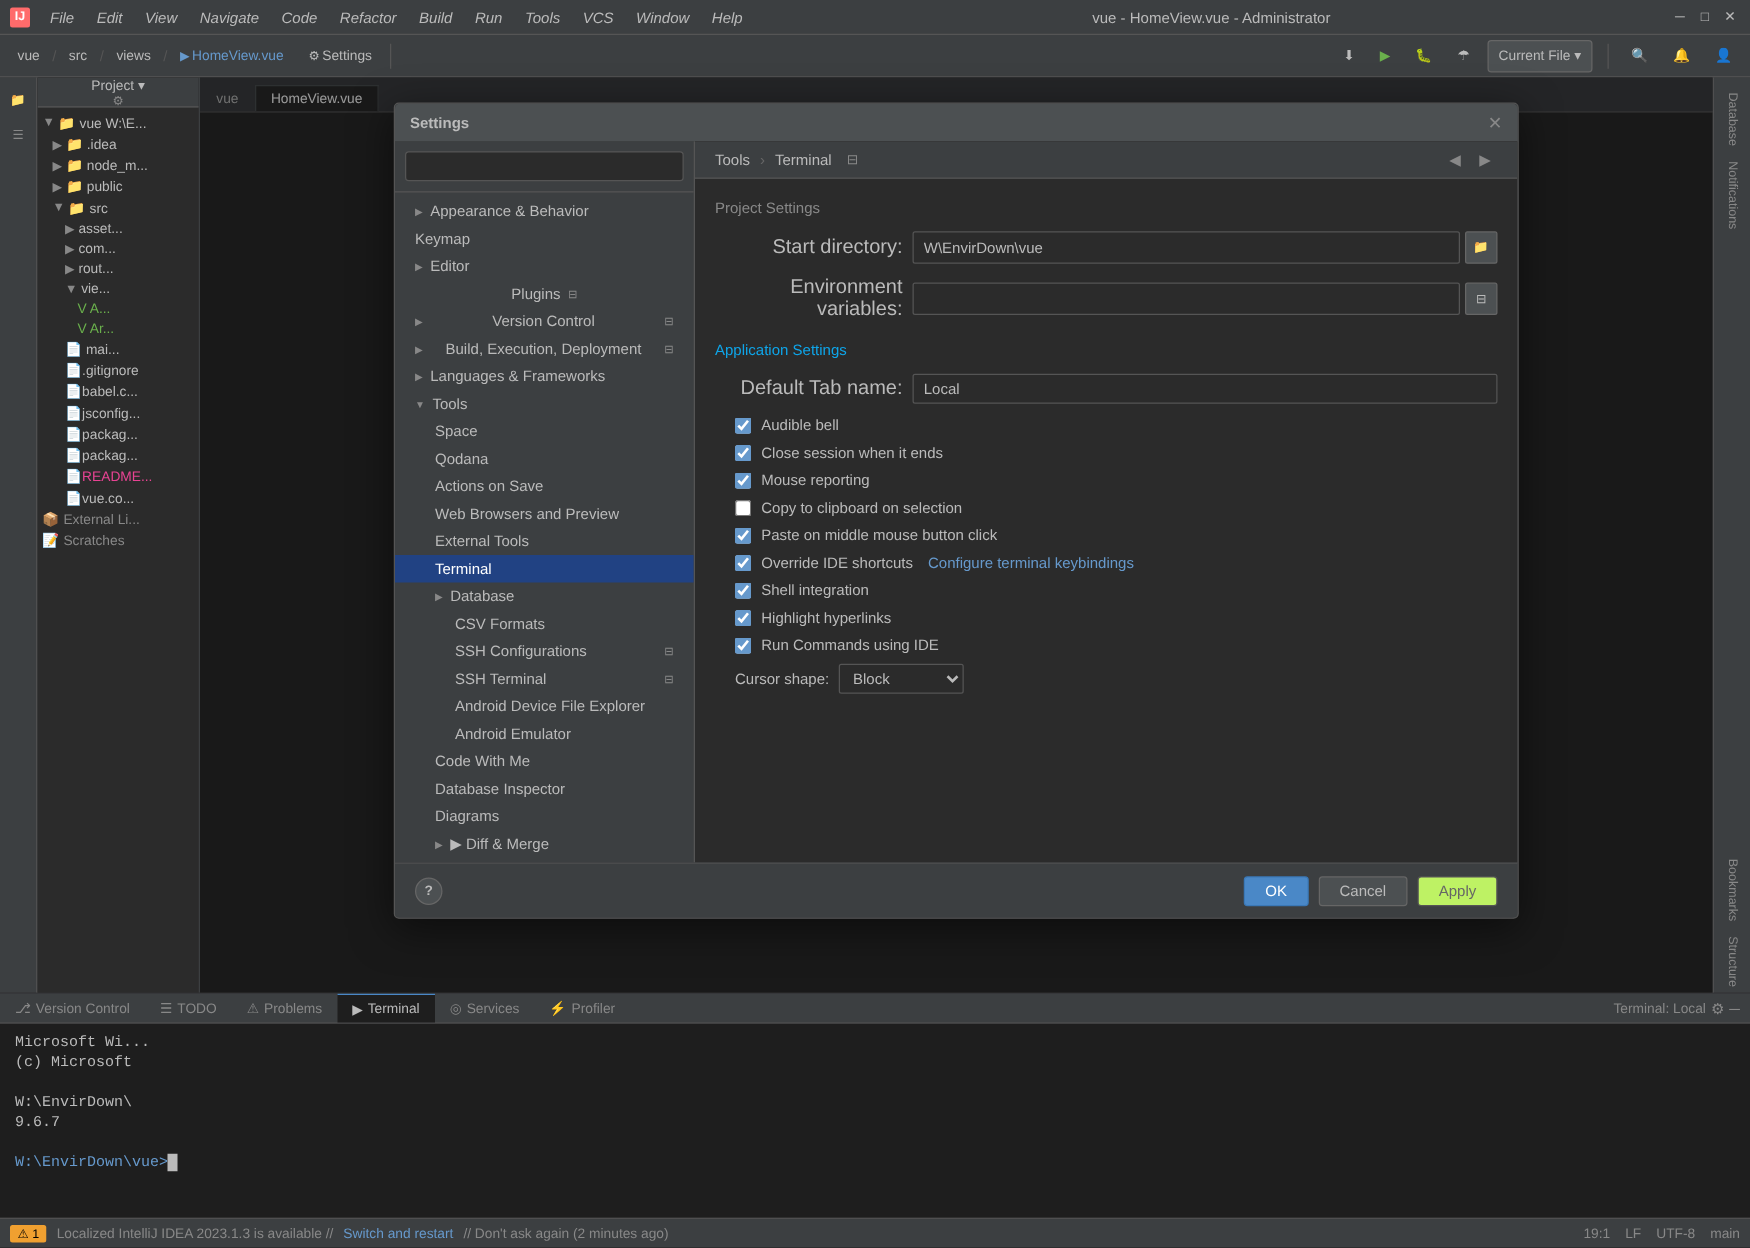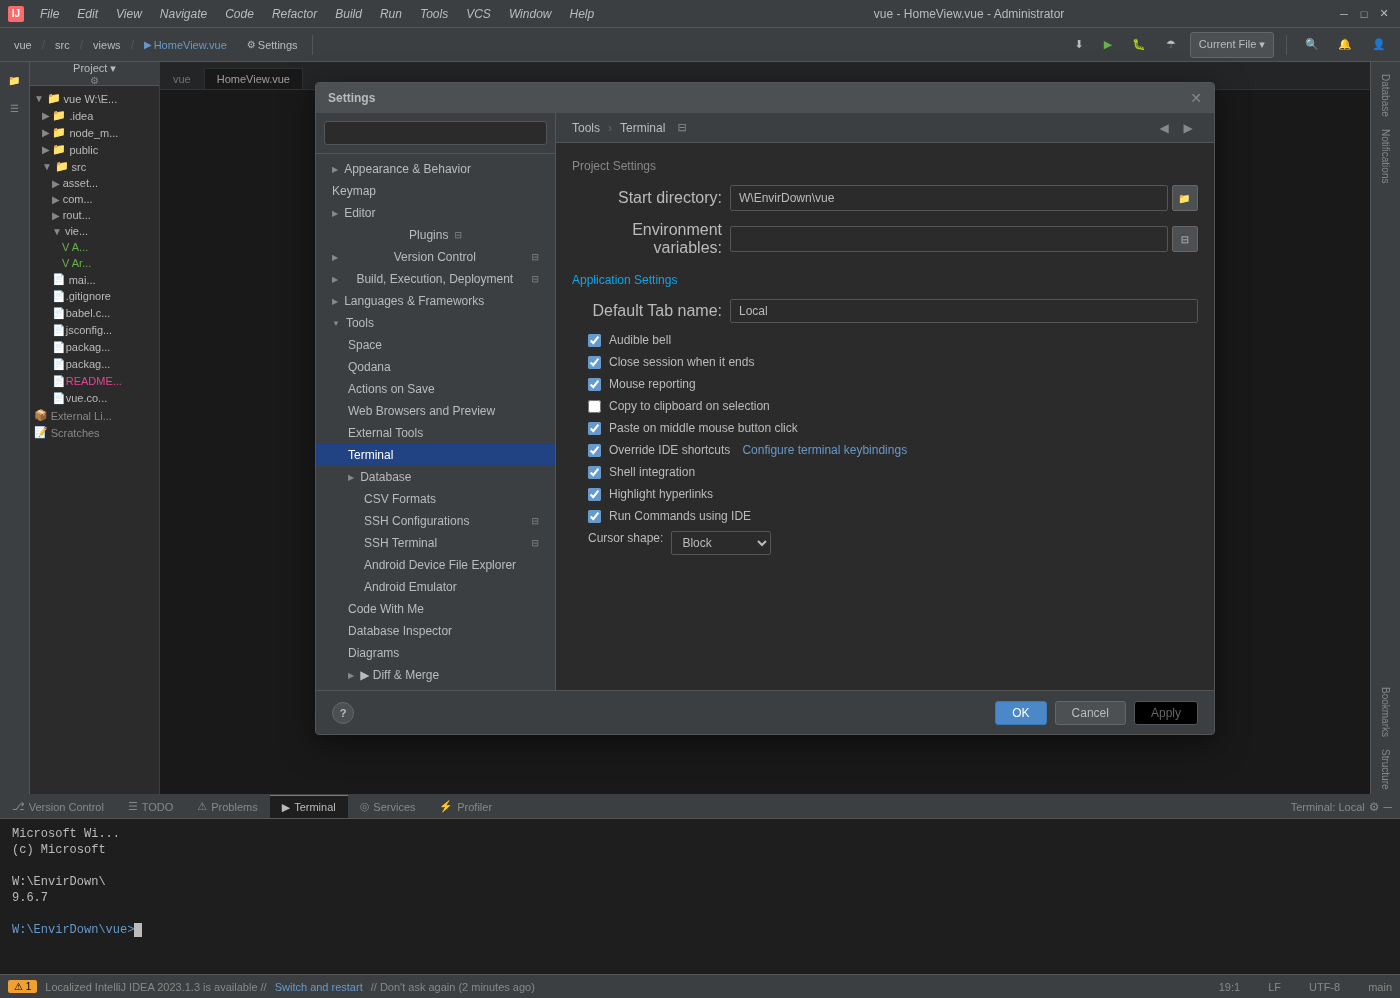--- a/index.html
+++ b/index.html
@@ -384,20 +384,21 @@
       border: 1px solid #555;
       color: #bbbbbb;
       padding: 3px 6px;
       font-size: 12px;
       border-radius: 2px;
       outline: none;
       width: 100px;
     }
     .cursor-row {
       display: flex;
+      align-items: center;
       padding-left: 16px;
       gap: 8px;
       margin-bottom: 8px;
     }
     .dialog-footer {
       height: 44px;
       background: #3c3f41;
       border-top: 1px solid #555;
       display: flex;
       align-items: center;
@@ -418,21 +419,21 @@
       background: #4a88c7;
       color: white;
       border-color: #3a78b7;
     }
     .btn-secondary {
       background: #4c5052;
       color: #bbbbbb;
       border-color: #666;
     }
     .btn-disabled {
-      background: #000000;
+      background: #bef264;
       color: #666;
       border-color: #555;
       cursor: not-allowed;
     }
     .help-btn {
       width: 22px; height: 22px;
       border-radius: 50%;
       background: #4c5052;
       border: 1px solid #666;
       color: #bbbbbb;
@@ -497,21 +498,21 @@
       background: #3c3f41;
       display: flex;
       align-items: center;
       padding: 0 8px;
       font-size: 11px;
       color: #888;
       gap: 16px;
       border-top: 1px solid #555;
     }
     .status-left { display: flex; align-items: center; gap: 8px; flex: 1; }
-    .status-right { display: flex; align-items: flex-start; gap: 28px; }
+    .status-right { display: flex; align-items: flex-start; gap: 12px; }
     .status-warning {
       background: #f0a030;
       color: #000;
       padding: 1px 6px;
       border-radius: 2px;
       font-size: 10px;
       cursor: pointer;
     }
     .status-link { color: #6699cc; cursor: pointer; }
 

